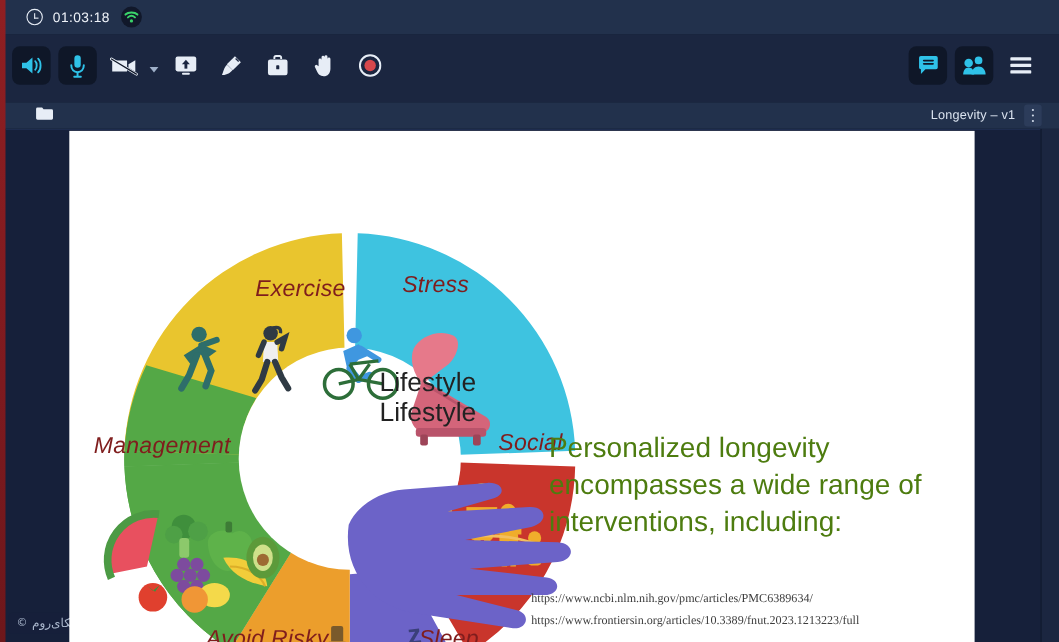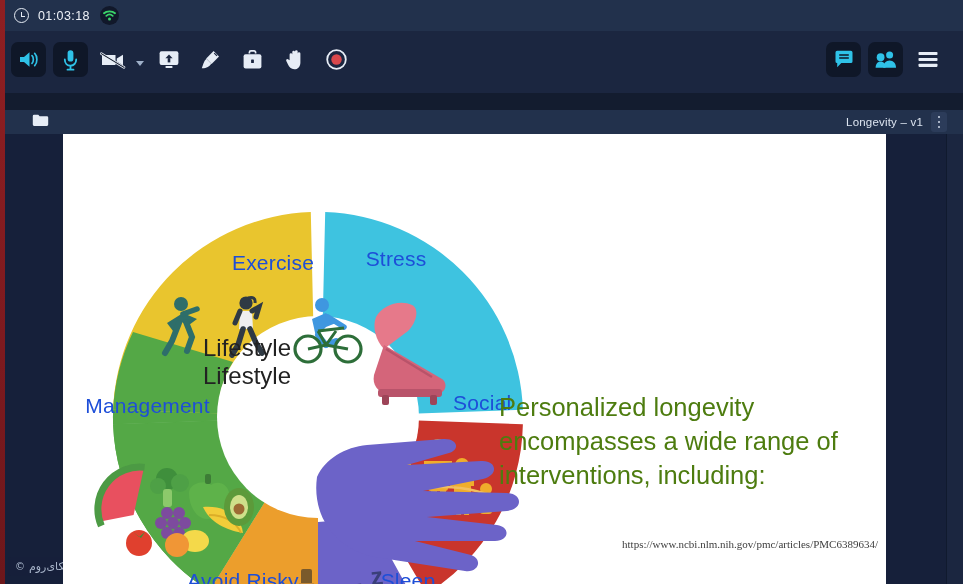--- a/index.html
+++ b/index.html
@@ -24,21 +24,21 @@
     background: linear-gradient(180deg,#8f1f22 0%, #7d1a1f 60%, #6d171b 100%);
     z-index: 40;
   }
 
   
   .statusbar {
     position: absolute; left: 0; top: 0;
     width: 963px; height: 31px;
     background: #22314c;
     display: flex; align-items: center;
-    padding-left: 14px;
+    padding-left: 24px;
     z-index: 30;
   }
   .statusbar .clock-ico {
     width: 15px; height: 15px; border-radius: 50%;
     border: 1.6px solid #e6ecf5;
     position: relative; flex: 0 0 auto;
   }
   .statusbar .clock-ico::before {
     content:""; position:absolute; left:5.5px; top:2.6px;
     width:1.4px; height:5px; background:#e6ecf5;
@@ -82,21 +82,21 @@
     width: 0; height: 0; align-self:center;
     border-left: 4.5px solid transparent;
     border-right: 4.5px solid transparent;
     border-top: 5px solid #9fb0c9;
     margin-left: -1px; margin-top: 8px;
     cursor: pointer;
   }
 
   
   .docbar {
-    position: absolute; left: 0; top: 110px;
+    position: absolute; left: 0; top: 93px;
     width: 963px; height: 24px;
     background: #22314c;
     z-index: 26;
     display:flex; align-items:center;padding-left:20px;
   }
   .docbar .folder { margin-left: 12px; }
   .docbar .spacer { flex: 1 1 auto; }
   .docbar .doctitle {
     color:#dce4f0; font-size: 11.5px; letter-spacing:.2px;
     margin-right: 8px;
@@ -137,48 +137,49 @@
     overflow: hidden;
     z-index: 14;
   }
 
   
   .wheel { position:absolute; left: 0; top: -2px; width: 520px; height: 520px; }
   .wheel svg { display:block; }
 
   
   .wlabel {
-    position:absolute; color:#1d4ed8;
+    position:absolute; color:#7f1d1d;
     font-size: 21px; line-height: 1.12;
     text-align:center; letter-spacing: .2px;
     font-family: "Liberation Sans", sans-serif;
+    font-style: italic;
   }
   .wlabel.l-exercise { left: 140px; top: 132px; width: 140px; }
   .wlabel.l-stress   { left: 258px; top: 128px; width: 150px; }
   .wlabel.l-social   { left: 390px; top: 272px; width: 132px; text-align:left; }
   .wlabel.l-nutrition{ left: 12px;  top: 275px; width: 145px; }
   .wlabel.l-avoid    { left: 90px;  top: 450px; width: 180px; }
   .wlabel.l-sleep    { left: 285px; top: 450px; width: 120px; }
 
   .hub-text {
     position:absolute; left: 140px; top: 215px; width: 230px;
-    text-align:left; color:#222222;
+    text-align:right; color:#222222;
     font-size: 24px; line-height: 1.16;
     font-family: "Liberation Sans", sans-serif;
   }
 
   
   .body-copy {
     position:absolute; left: 436px; top: 271px; width: 368px;
     color: #4d7c0f; font-size: 25.5px; line-height: 1.34;
     font-family: "Liberation Sans", sans-serif;
   }
   .refs {
     position:absolute; left: 420px; top: 415px; width: 395px;
-    text-align:right; color:#3d3d3d;
+    text-align:left; color:#3d3d3d;
     font-family: "Liberation Serif", serif;
     font-size: 11px; line-height: 1.85;
   }
   .refs div { white-space: nowrap; }
 
   
   .pointer-blob { position:absolute; left: 248px; top: 318px; width: 240px; height: 150px; }
   .pointer-blob svg { display:block; }
 
   
@@ -550,20 +551,21 @@
                  L186 88 C200 90 198 104 184 104 L104 104
                  L160 118 C172 122 168 136 154 134 L64 120
                  C30 114 0 84 6 40 Z" fill="#6c63c8"></path>
       </svg>
     </div>
 
     <div class="body-copy">Personalized longevity encompasses a wide range of interventions, including:</div>
 
     <div class="refs">
       <div>https://www.ncbi.nlm.nih.gov/pmc/articles/PMC6389634/</div>
+      <div>https://www.frontiersin.org/articles/10.3389/fnut.2023.1213223/full</div>
     </div>
   </div>
 
   <div class="watermark">
     <span class="c">©</span>
     <span>اسکای‌روم</span>
   </div>
 
 </div>
 

